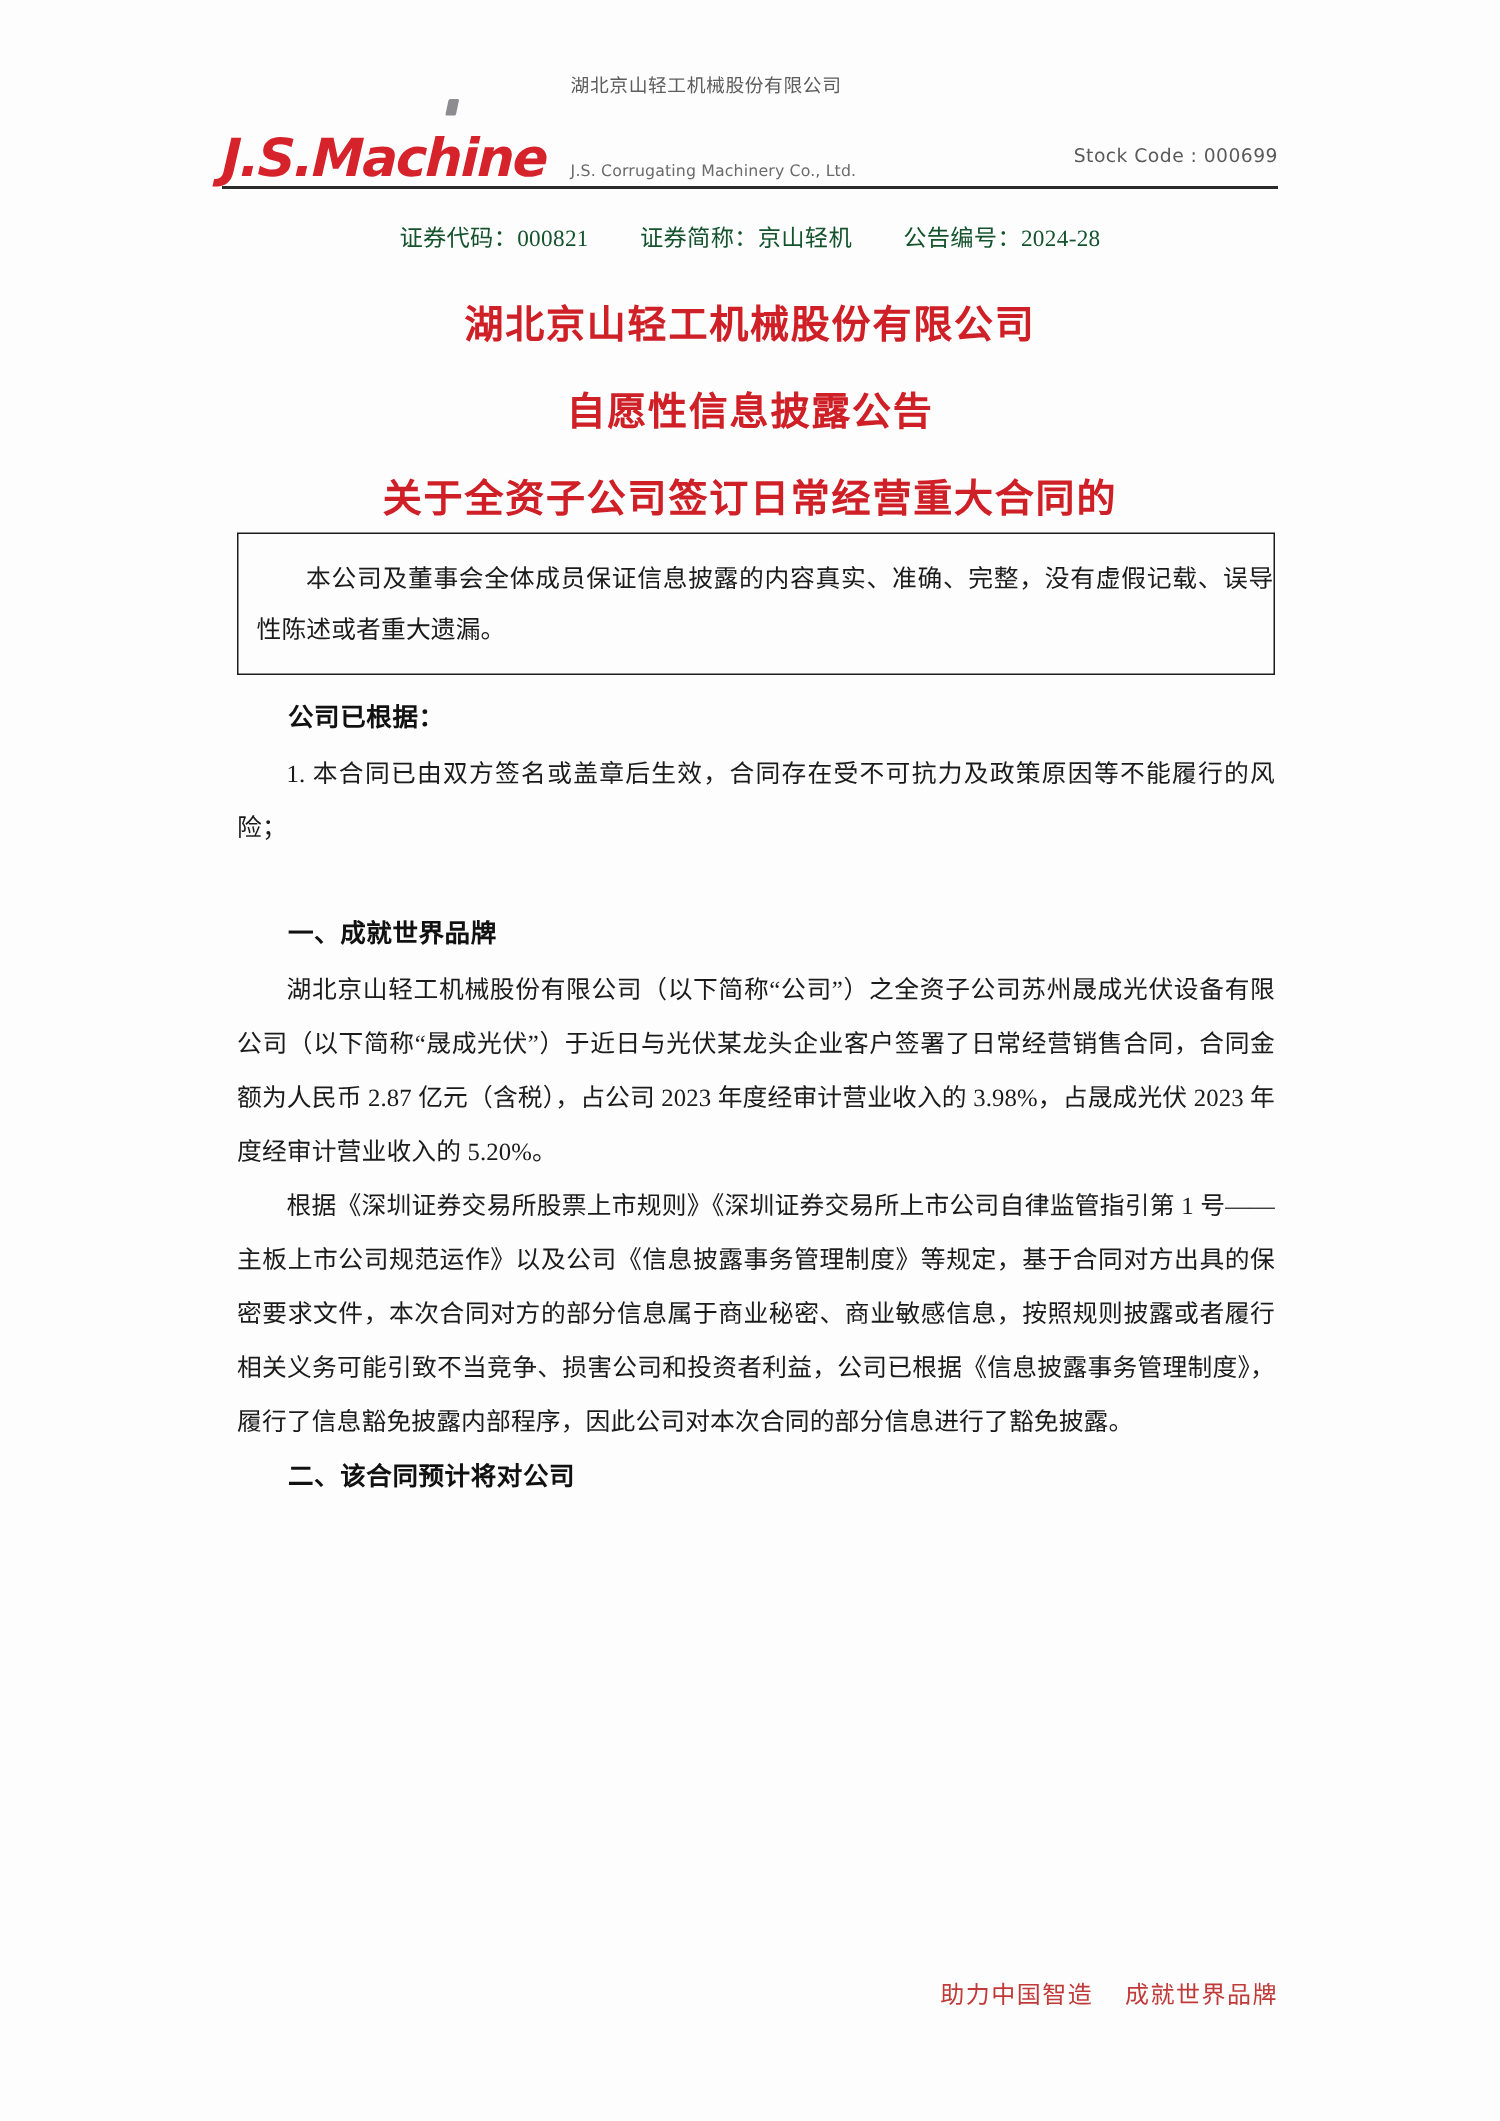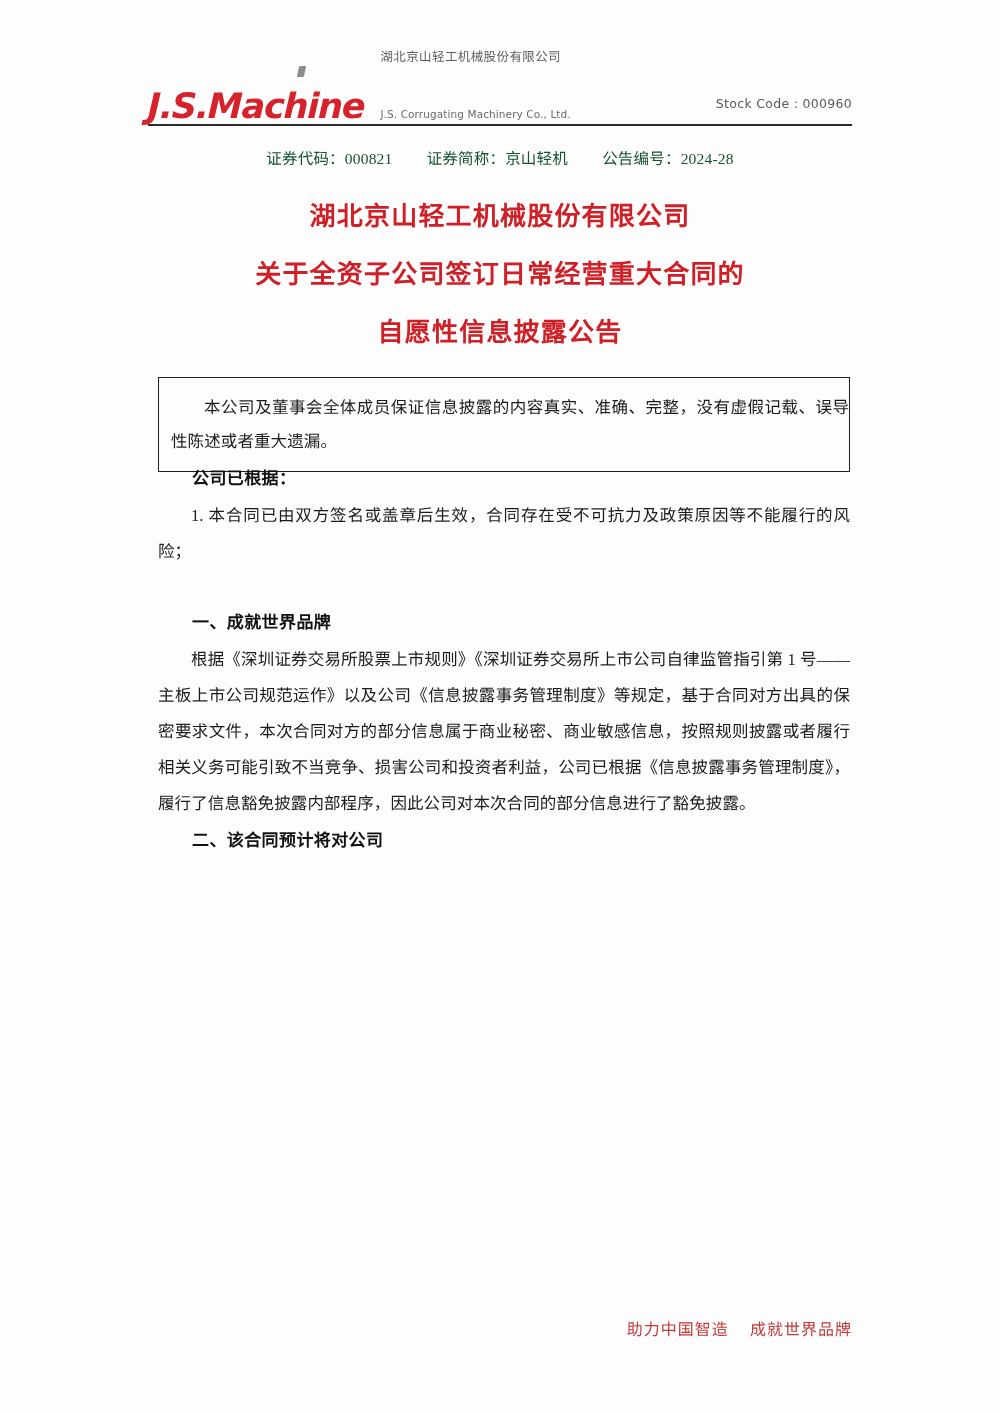--- a/index.html
+++ b/index.html
@@ -128,21 +128,21 @@
     font-weight: 700;
     font-size: 26px;
     letter-spacing: 1.2px;
   }
   .title-line { line-height: 58px; white-space: nowrap; }
 
   
   .disclaimer {
     position: absolute;
     left: 158px;
-    top: 377px;
+    top: 355px;
     width: 692px;
     border: 1.4px solid #1c1c1c;
     box-sizing: border-box;
     padding: 13px 0 12px 12px;
   }
   .disclaimer p {
     margin: 0;
     font-size: 16.5px;
     line-height: 34px;
     text-align: justify;
@@ -199,48 +199,49 @@
   <div class="letterhead">
     <div class="logo-wrap">
       <div class="logo-mark">J.S.Machine</div>
       <span class="logo-accent"></span>
       <div class="logo-names">
         <div class="logo-cn">湖北京山轻工机械股份有限公司</div>
         <div class="logo-en">J.S. Corrugating Machinery Co., Ltd.</div>
       </div>
     </div>
   </div>
-  <div class="stock-code" style="left:auto; right:148px; top:96px; bottom:auto; position:absolute;">Stock Code : 000960</div>
+  <div class="stock-code" style="left:auto; right:148px; top:96px; bottom:auto; position:absolute;">Stock Code : 000699</div>
   <div class="header-rule"></div>
 
   <div class="sec-line">
     <span>证券代码：000821</span>
     <span class="sec-gap"></span>
     <span>证券简称：京山轻机</span>
     <span class="sec-gap"></span>
     <span>公告编号：2024-28</span>
   </div>
 
   <div class="title-block">
     <div class="title-line">湖北京山轻工机械股份有限公司</div>
+    <div class="title-line">自愿性信息披露公告</div>
     <div class="title-line">关于全资子公司签订日常经营重大合同的</div>
-    <div class="title-line">自愿性信息披露公告</div>
   </div>
 
   <div class="disclaimer">
     <p>本公司及董事会全体成员保证信息披露的内容真实、准确、完整，没有虚假记载、误导性陈述或者重大遗漏。</p>
   </div>
 
   <div class="body-area">
     <div class="heading">公司已根据：</div>
     <p class="para">1. 本合同已由双方签名或盖章后生效，合同存在受不可抗力及政策原因等不能履行的风险；</p>
 
     <div class="spacer-md"></div>
 
     <div class="heading">一、成就世界品牌</div>
+    <p class="para">湖北京山轻工机械股份有限公司（以下简称“公司”）之全资子公司苏州晟成光伏设备有限公司（以下简称“晟成光伏”）于近日与光伏某龙头企业客户签署了日常经营销售合同，合同金额为人民币 2.87 亿元（含税），占公司 2023 年度经审计营业收入的 3.98%，占晟成光伏 2023 年度经审计营业收入的 5.20%。</p>
     <p class="para">根据《深圳证券交易所股票上市规则》《深圳证券交易所上市公司自律监管指引第 1 号——主板上市公司规范运作》以及公司《信息披露事务管理制度》等规定，基于合同对方出具的保密要求文件，本次合同对方的部分信息属于商业秘密、商业敏感信息，按照规则披露或者履行相关义务可能引致不当竞争、损害公司和投资者利益，公司已根据《信息披露事务管理制度》，履行了信息豁免披露内部程序，因此公司对本次合同的部分信息进行了豁免披露。</p>
 
     <div class="heading">二、该合同预计将对公司</div>
   </div>
 
   <div class="footer-slogan">
     <span>助力中国智造</span>
     <span class="sep"></span>
     <span>成就世界品牌</span>
   </div>

